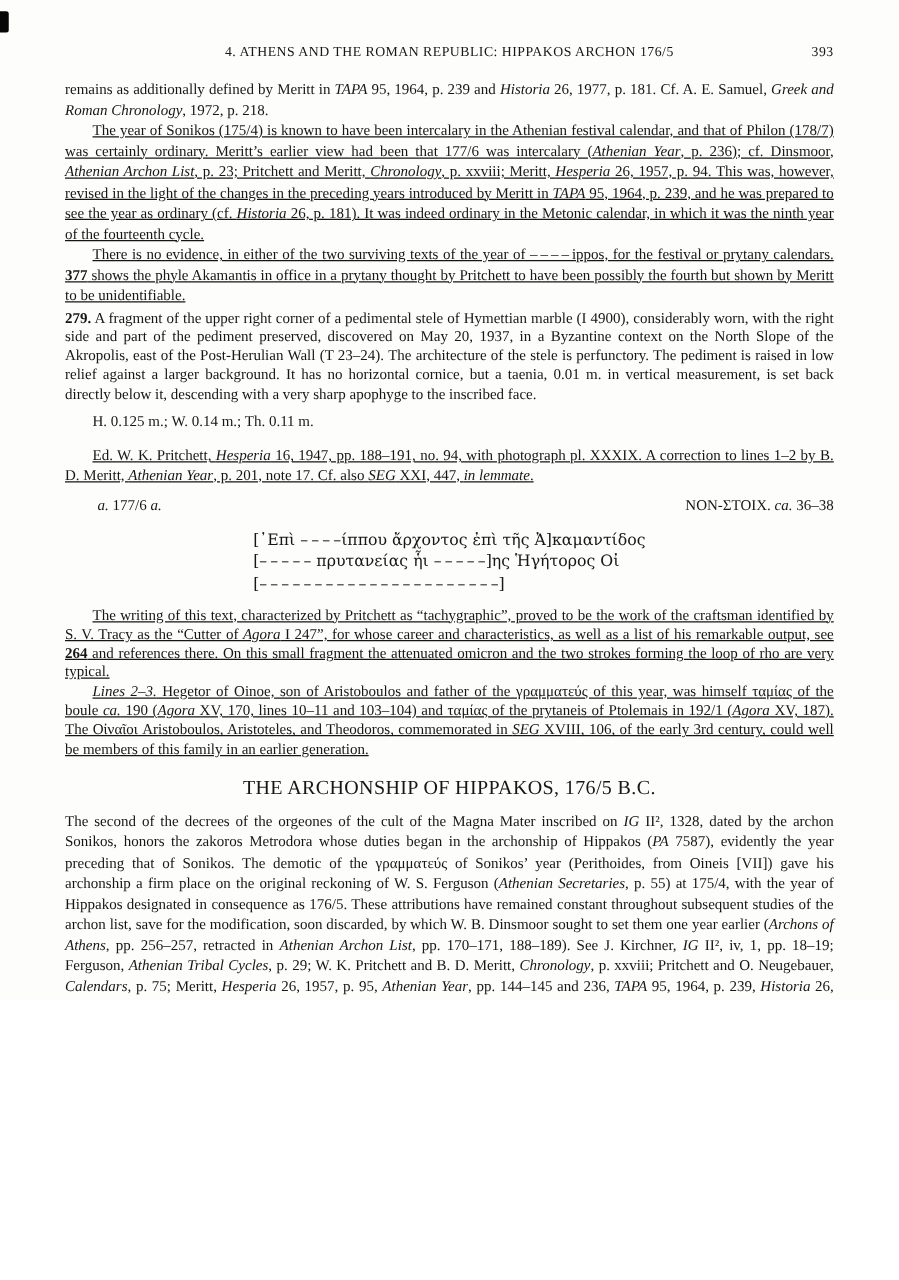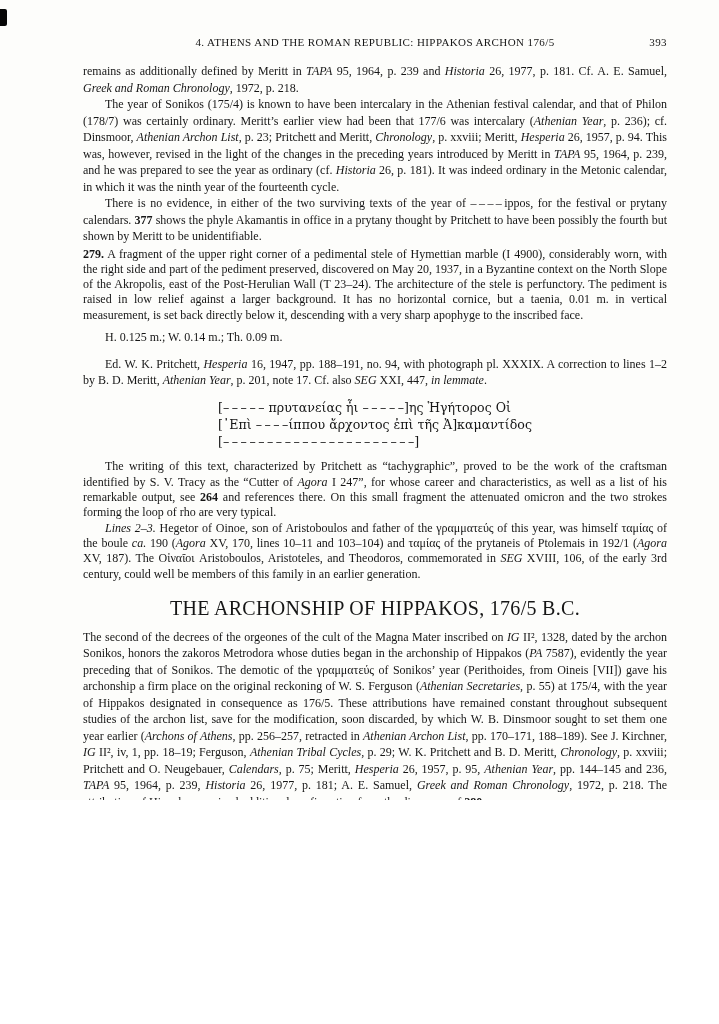--- a/index.html
+++ b/index.html
@@ -4,42 +4,42 @@
 <style>
   html, body { margin: 0; padding: 0; background: #ffffff; }
   .page {
     position: relative;
     width: 719px;
     height: 800px;
     box-sizing: border-box;
     background: #fdfdfb;
     color: #161616;
     font-family: "Liberation Serif", "DejaVu Serif", serif;
-    padding: 36px 52px 0 83px;
+    padding: 36px 52px 0 52px;
     overflow: hidden;
   }
   .running-head {
     position: relative;
     text-align: center;
     font-size: 11px;
     letter-spacing: 0.4px;
     margin-bottom: 15px;
     white-space: nowrap;
   }
   .rh-page { position: absolute; right: 0; top: 0; text-align: right; }
   p { margin: 0; }
   .body-text { font-size: 12px; line-height: 16.5px; }
   .small { font-size: 12px; line-height: 15.3px; }
   .justify { text-align: justify; }
-  .indent { text-indent: 22px; }
+  .indent { text-indent: 22px; text-decoration: underline; }
   .it { font-style: italic; }
   .bd { font-weight: bold; }
   h2 { margin: 0; font-weight: 400; text-align: center; }
   .decree-heading { font-size: 12px; letter-spacing: 0.4px; margin: 14px 0 8px; }
-  .section-heading { font-size: 20px; letter-spacing: 0.3px; margin: 15px 0 9px; }
+  .section-heading { font-size: 16px; letter-spacing: 0.3px; margin: 15px 0 9px; }
   .lemma-para { margin-top: 2px; }
   .dims { padding-left: 22px; }
   .dims1 { margin-top: 7px; }
   .ed-para { margin-top: 12px; }
   .dateline { display: flex; justify-content: space-between; margin-top: 9px; padding-left: 26px; }
   .greek-block { text-align: center; margin: 11px 0 9px; }
   .greek-inner {
     display: inline-block;
     text-align: left;
     font-size: 12.6px;
@@ -62,28 +62,32 @@
     <span class="rh-title">4. ATHENS AND THE ROMAN REPUBLIC: HIPPAKOS ARCHON 176/5</span>
     <span class="rh-page">393</span>
   </div>
 
   <p class="body-text justify"><span>remains as additionally defined by Meritt in </span><span class="it">TAPA</span><span> 95, 1964, p. 239 and </span><span class="it">Historia</span><span> 26, 1977, p. 181. Cf. A. E. Samuel, </span><span class="it">Greek and Roman Chronology</span><span>, 1972, p. 218.</span></p>
   <p class="body-text justify indent"><span>The year of Sonikos (175/4) is known to have been intercalary in the Athenian festival calendar, and that of Philon (178/7) was certainly ordinary. Meritt’s earlier view had been that 177/6 was intercalary (</span><span class="it">Athenian Year</span><span>, p. 236); cf. Dinsmoor, </span><span class="it">Athenian Archon List</span><span>, p. 23; Pritchett and Meritt, </span><span class="it">Chronology</span><span>, p. xxviii; Meritt, </span><span class="it">Hesperia</span><span> 26, 1957, p. 94. This was, however, revised in the light of the changes in the preceding years introduced by Meritt in </span><span class="it">TAPA</span><span> 95, 1964, p. 239, and he was prepared to see the year as ordinary (cf. </span><span class="it">Historia</span><span> 26, p. 181). It was indeed ordinary in the Metonic calendar, in which it was the ninth year of the fourteenth cycle.</span></p>
   <p class="body-text justify indent"><span>There is no evidence, in either of the two surviving texts of the year of – – – – ippos, for the festival or prytany calendars. </span><span class="bd">377</span><span> shows the phyle Akamantis in office in a prytany thought by Pritchett to have been possibly the fourth but shown by Meritt to be unidentifiable.</span></p>
 
 
   <p class="small justify lemma-para"><span class="bd">279.</span><span> A fragment of the upper right corner of a pedimental stele of Hymettian marble (I 4900), considerably worn, with the right side and part of the pediment preserved, discovered on May 20, 1937, in a Byzantine context on the North Slope of the Akropolis, east of the Post-Herulian Wall (T 23–24). The architecture of the stele is perfunctory. The pediment is raised in low relief against a larger background. It has no horizontal cornice, but a taenia, 0.01 m. in vertical measurement, is set back directly below it, descending with a very sharp apophyge to the inscribed face.</span></p>
-  <p class="small dims dims1">H. 0.125 m.; W. 0.14 m.; Th. 0.09 m.</p>
+  <p class="small dims dims1">H. 0.125 m.; W. 0.14 m.; Th. 0.11 m.</p>
   <p class="small justify indent ed-para"><span>Ed. W. K. Pritchett, </span><span class="it">Hesperia</span><span> 16, 1947, pp. 188–191, no. 94, with photograph pl. XXXIX. A correction to lines 1–2 by B. D. Meritt, </span><span class="it">Athenian Year</span><span>, p. 201, note 17. Cf. also </span><span class="it">SEG</span><span> XXI, 447, </span><span class="it">in lemmate</span><span>.</span></p>
 
+  <div class="dateline">
+    <span class="small"><span class="it">a.</span><span> 177/6 </span><span class="it">a.</span></span>
+    <span class="small"><span>NON-ΣΤΟΙΧ. </span><span class="it">ca.</span><span> 36–38</span></span>
+  </div>
 
   <div class="greek-block">
     <div class="greek-inner">
+      <div>[᾽Επὶ – – – –ίππου ἄρχοντος ἐπὶ τῆς Ἀ]καμαντίδος</div>
       <div>[– – – – – πρυτανείας ἧι – – – – –]ης Ἡγήτορος Οἰ</div>
-      <div>[᾽Επὶ – – – –ίππου ἄρχοντος ἐπὶ τῆς Ἀ]καμαντίδος</div>
       <div>[– – – – – – – – – – – – – – – – – – – – – –]</div>
     </div>
   </div>
 
   <p class="small justify indent"><span>The writing of this text, characterized by Pritchett as “tachygraphic”, proved to be the work of the craftsman identified by S. V. Tracy as the “Cutter of </span><span class="it">Agora</span><span> I 247”, for whose career and characteristics, as well as a list of his remarkable output, see </span><span class="bd">264</span><span> and references there. On this small fragment the attenuated omicron and the two strokes forming the loop of rho are very typical.</span></p>
   <p class="small justify indent"><span class="it">Lines 2–3.</span><span> Hegetor of Oinoe, son of Aristoboulos and father of the γραμματεύς of this year, was himself ταμίας of the boule </span><span class="it">ca.</span><span> 190 (</span><span class="it">Agora</span><span> XV, 170, lines 10–11 and 103–104) and ταμίας of the prytaneis of Ptolemais in 192/1 (</span><span class="it">Agora</span><span> XV, 187). The Οἰναῖοι Aristoboulos, Aristoteles, and Theodoros, commemorated in </span><span class="it">SEG</span><span> XVIII, 106, of the early 3rd century, could well be members of this family in an earlier generation.</span></p>
 
   <h2 class="section-heading">THE ARCHONSHIP OF HIPPAKOS, 176/5 B.C.</h2>
 
   <p class="body-text justify"><span>The second of the decrees of the orgeones of the cult of the Magna Mater inscribed on </span><span class="it">IG</span><span> II², 1328, dated by the archon Sonikos, honors the zakoros Metrodora whose duties began in the archonship of Hippakos (</span><span class="it">PA</span><span> 7587), evidently the year preceding that of Sonikos. The demotic of the γραμματεύς of Sonikos’ year (Perithoides, from Oineis [VII]) gave his archonship a firm place on the original reckoning of W. S. Ferguson (</span><span class="it">Athenian Secretaries</span><span>, p. 55) at 175/4, with the year of Hippakos designated in consequence as 176/5. These attributions have remained constant throughout subsequent studies of the archon list, save for the modification, soon discarded, by which W. B. Dinsmoor sought to set them one year earlier (</span><span class="it">Archons of Athens</span><span>, pp. 256–257, retracted in </span><span class="it">Athenian Archon List</span><span>, pp. 170–171, 188–189). See J. Kirchner, </span><span class="it">IG</span><span> II², iv, 1, pp. 18–19; Ferguson, </span><span class="it">Athenian Tribal Cycles</span><span>, p. 29; W. K. Pritchett and B. D. Meritt, </span><span class="it">Chronology</span><span>, p. xxviii; Pritchett and O. Neugebauer, </span><span class="it">Calendars</span><span>, p. 75; Meritt, </span><span class="it">Hesperia</span><span> 26, 1957, p. 95, </span><span class="it">Athenian Year</span><span>, pp. 144–145 and 236, </span><span class="it">TAPA</span><span> 95, 1964, p. 239, </span><span class="it">Historia</span><span> 26, 1977, p. 181; A. E. Samuel, </span><span class="it">Greek and Roman Chronology</span><span>, 1972, p. 218. The attribution of Hippakos received additional confirmation from the discovery of </span><span class="bd">280</span><span>,</span></p>

